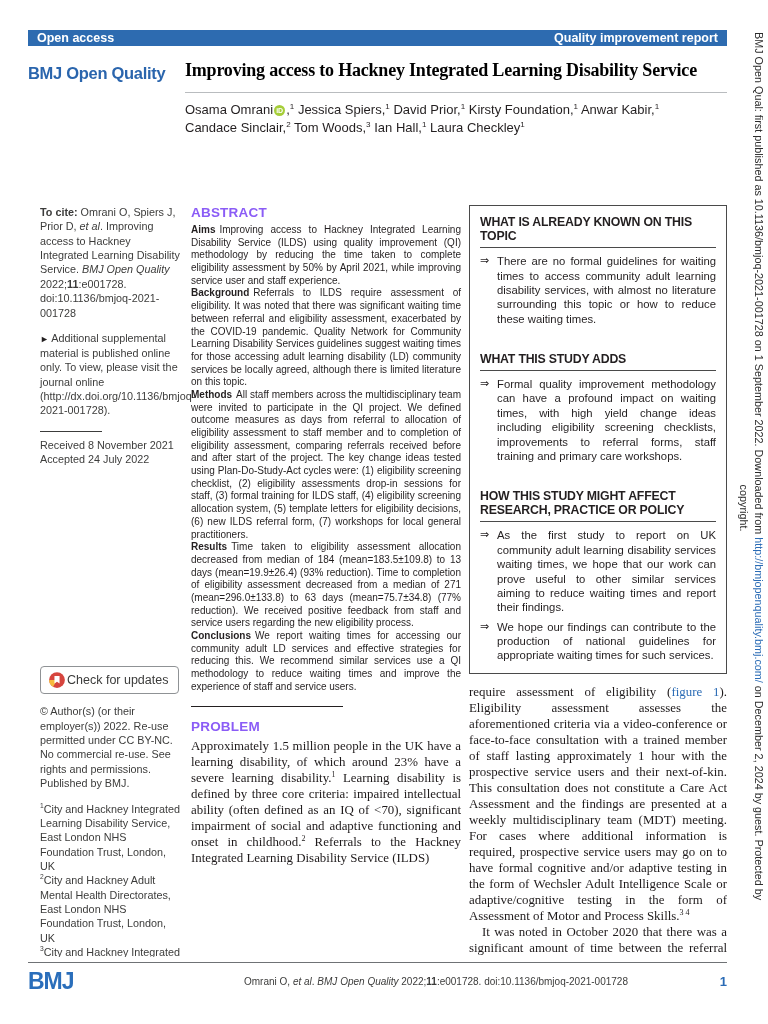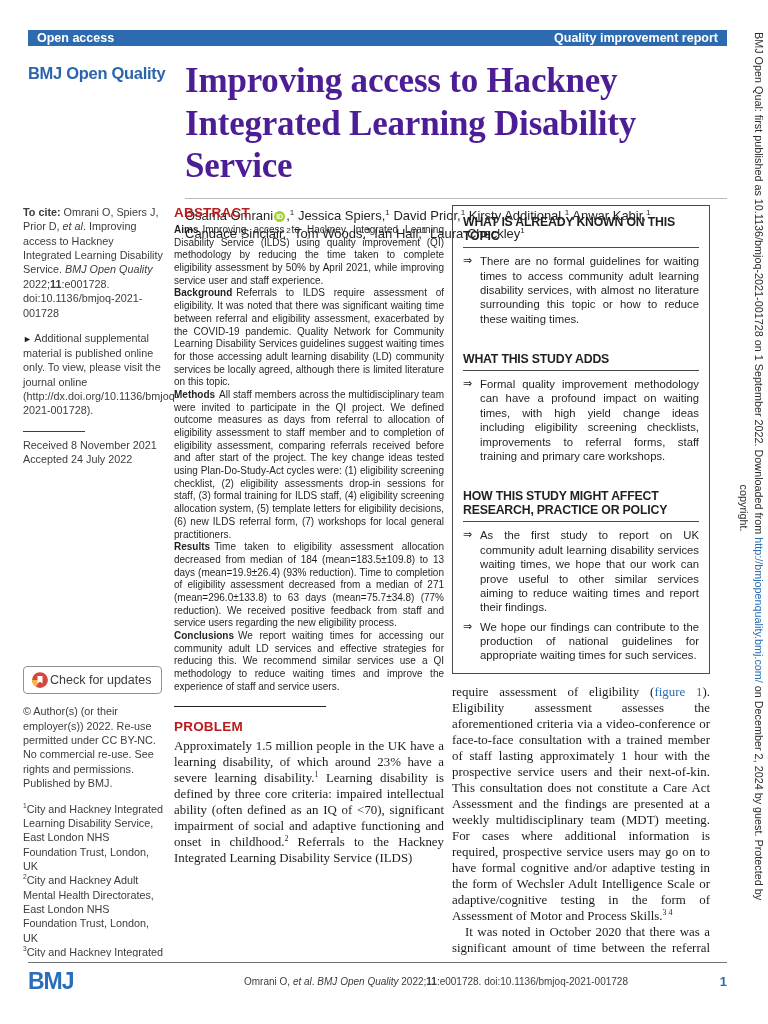--- a/index.html
+++ b/index.html
@@ -20,35 +20,35 @@
   }
   
   .head-row { position:absolute; left:28px; top:60px; width:699px; display:flex; }
   .logo {
     width:157px; flex:none; color:#2a65ad; font-weight:bold; font-size:16.5px;
     letter-spacing:-0.3px; padding-top:4px;
   }
   .title-wrap { flex:1; }
   h1.title {
     font-family:"Liberation Serif","DejaVu Serif",serif;
-    color:#4c1d95; font-size:35px; line-height:1.22; font-weight:bold;
+    color:#000000; font-size:18px; line-height:1.22; font-weight:bold;
     letter-spacing:-0.2px; max-width:545px;
   }
   .title-rule { height:1px; background:#b9bcbf; margin:10px 0 8px; }
   .authors { font-size:13px; line-height:1.4; color:#231f20; max-width:545px; }
   .author { white-space:nowrap; }
   sup { font-size:0.62em; vertical-align:super; line-height:0; }
   .orcid {
     display:inline-block; width:11px; height:11px; border-radius:50%;
     background:#a6ce39; color:#fff; font-size:7px; font-weight:bold;
     text-align:center; line-height:11px; vertical-align:1px; margin:0 1px;
   }
   
   .cols {
-    position:absolute; left:11px; top:205px; width:699px; height:752px;
+    position:absolute; left:28px; top:205px; width:699px; height:752px;
     display:flex; overflow:hidden;
   }
   .col-left { width:142px; flex:none; margin-left:12px; font-size:10.8px; line-height:1.33; color:#3c3c3b; }
   .col-mid  { width:270px; flex:none; margin-left:9px; }
   .col-right{ width:258px; flex:none; margin-left:8px; }
   
   .sb-block { margin-bottom:11px; }
   .sb-divider { width:62px; height:1px; background:#3c3c3b; margin:13px 0 6px; }
   .cite-label { font-weight:bold; }
   .it { font-style:italic; }
@@ -56,21 +56,21 @@
   .supp-arrow { color:#231f20; font-size:9px; }
   .check-btn {
     display:inline-flex; align-items:center; gap:1px;
     border:1.5px solid #8f9295; border-radius:4px; background:#fff;
     padding:4px 10px 4px 7px; font-size:12.5px; color:#3c3c3b; cursor:pointer;
     margin:4px 0 10px;
   }
   .aff-list p { margin:0; }
   
   .abs-heading, .sec-heading {
-    color:#b91c1c; font-weight:bold; font-size:13.5px; letter-spacing:0.2px;
+    color:#8b5cf6; font-weight:bold; font-size:13.5px; letter-spacing:0.2px;
     margin-bottom:4px;
   }
   .abstract { font-size:10px; line-height:1.27; text-align:justify; }
   .abstract p { margin:0; }
   .abstract b { margin-right:4px; }
   .mid-divider { width:152px; height:1px; background:#231f20; margin:13px 0 12px; }
   .serif-body {
     font-family:"Liberation Serif","DejaVu Serif",serif;
     font-size:12.9px; line-height:1.24; text-align:justify; color:#1e1a1b;
   }
@@ -119,21 +119,21 @@
       <div class="title-rule"></div>
       <div class="authors">
         
       
           <span class="author"><span>Osama Omrani</span><span class="orcid">iD</span><span>,</span><sup>1</sup></span><span> </span>
         
           <span class="author"><span>Jessica Spiers</span><span>,</span><sup>1</sup></span><span> </span>
         
           <span class="author"><span>David Prior</span><span>,</span><sup>1</sup></span><span> </span>
         
-          <span class="author"><span>Kirsty Additional</span><span>,</span><sup>1</sup></span><span> </span>
+          <span class="author"><span>Kirsty Foundation</span><span>,</span><sup>1</sup></span><span> </span>
         
           <span class="author"><span>Anwar Kabir</span><span>,</span><sup>1</sup></span><span> </span>
         
           <span class="author"><span>Candace Sinclair</span><span>,</span><sup>2</sup></span><span> </span>
         
           <span class="author"><span>Tom Woods</span><span>,</span><sup>3</sup></span><span> </span>
         
           <span class="author"><span>Ian Hall</span><span>,</span><sup>1</sup></span><span> </span>
         
           <span class="author"><span>Laura Checkley</span><span></span><sup>1</sup></span><span> </span>

